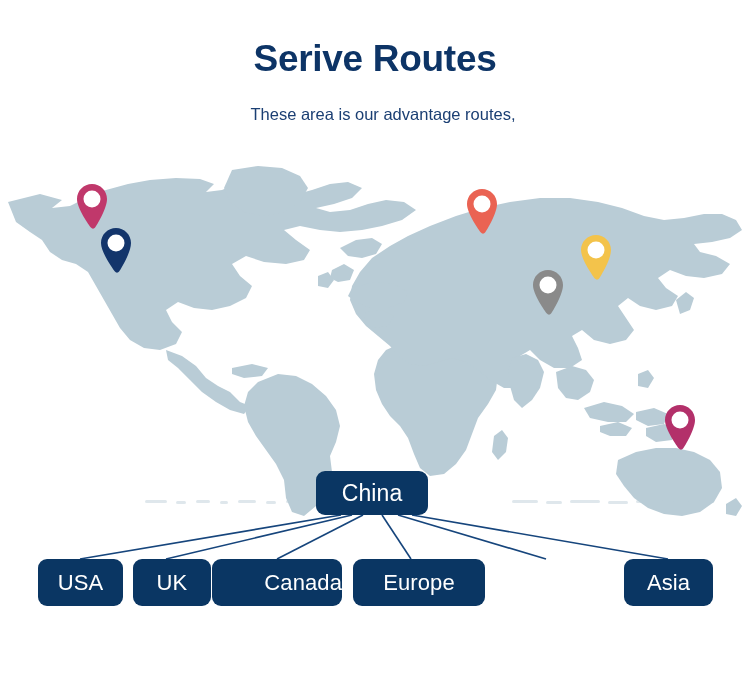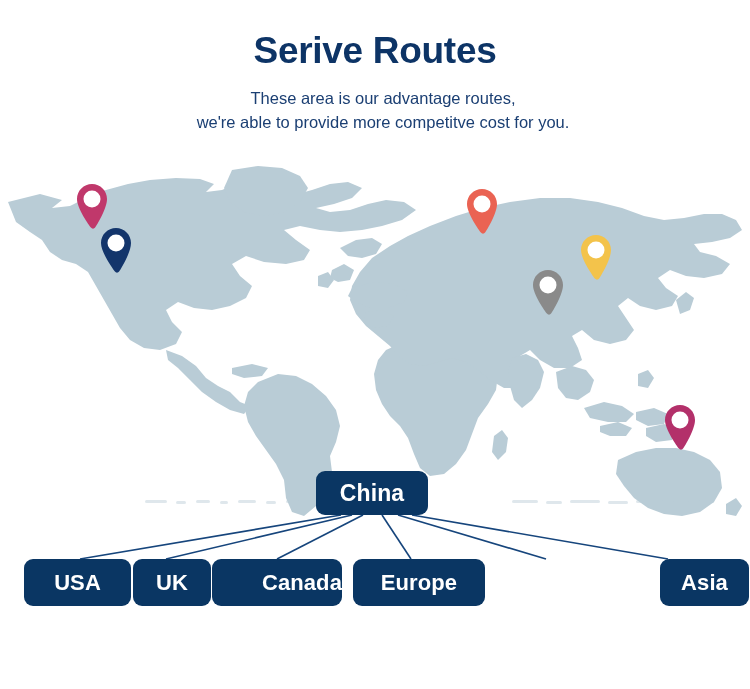--- a/index.html
+++ b/index.html
@@ -21,21 +21,21 @@
 
   
   #header {
     position: absolute;
     left: 0;
     top: 0;
     width: 750px;
     text-align: center;
   }
   #title {
-    margin: 0;
+    margin: 8px;
     padding-top: 32px;
     font-size: 37px;
     font-weight: bold;
     letter-spacing: -0.3px;
     color: #0d3466;
     line-height: 1.05;
   }
   #subtitle {
     margin: 0;
     padding-top: 16px;
@@ -88,56 +88,55 @@
   }
   .node {
     position: absolute;
     background: #0a3663;
     color: #ffffff;
     border-radius: 9px;
     display: flex;
     align-items: center;
     justify-content: center;
     font-size: 22px;
-    font-weight: bold;
+    font-weight: normal;
     letter-spacing: 0.1px;
     box-sizing: border-box;
     line-height: 1;
     white-space: nowrap;
   }
   #node-china {
     left: 316px;
     top: 11px;
     width: 112px;
     height: 44px;
     font-size: 23px;
     z-index: 3;
   }
   .leaf {
     top: 99px;
     height: 47px;
     z-index: 3;
   }
-  #node-usa      { left: 24px;  width: 107px; }
+  #node-usa      { left: 38px;  width: 85px; }
   #node-uk       { left: 133px; width: 78px; text-align: right; }
   #node-canada   { left: 212px; width: 130px; justify-content: flex-end; }
   #node-europe   { left: 353px; width: 132px; }
   #node-australia{ left: 482px; width: 129px; }
-  #node-asia     { left: 660px; width: 89px; }
+  #node-asia     { left: 624px; width: 89px; }
 </style>
 </head>
 <body>
 
 <div id="page">
 
   <div id="header">
     <h1 id="title">Serive Routes</h1>
     <p id="subtitle">
       <span class="line">These area is our advantage routes,</span>
-      <span class="line">we're able to provide more competitve cost for you.</span>
     </p>
   </div>
 
   <div id="map-wrap">
     <svg id="map-svg" viewBox="0 0 750 360">
       <g fill="#b9ccd6">
 
         <path d="M8,42 L40,34 L62,40 L52,48 L70,46 L86,38 L106,30 L128,24 L150,20 L176,18 L200,19 L214,24
                  L206,32 L222,30 L240,22 L262,18 L286,16 L300,22 L292,30 L276,34 L290,36 L312,30 L330,24
                  L348,22 L362,28 L352,38 L334,44 L316,48 L330,52 L350,50 L368,44 L386,40 L404,42 L416,50

